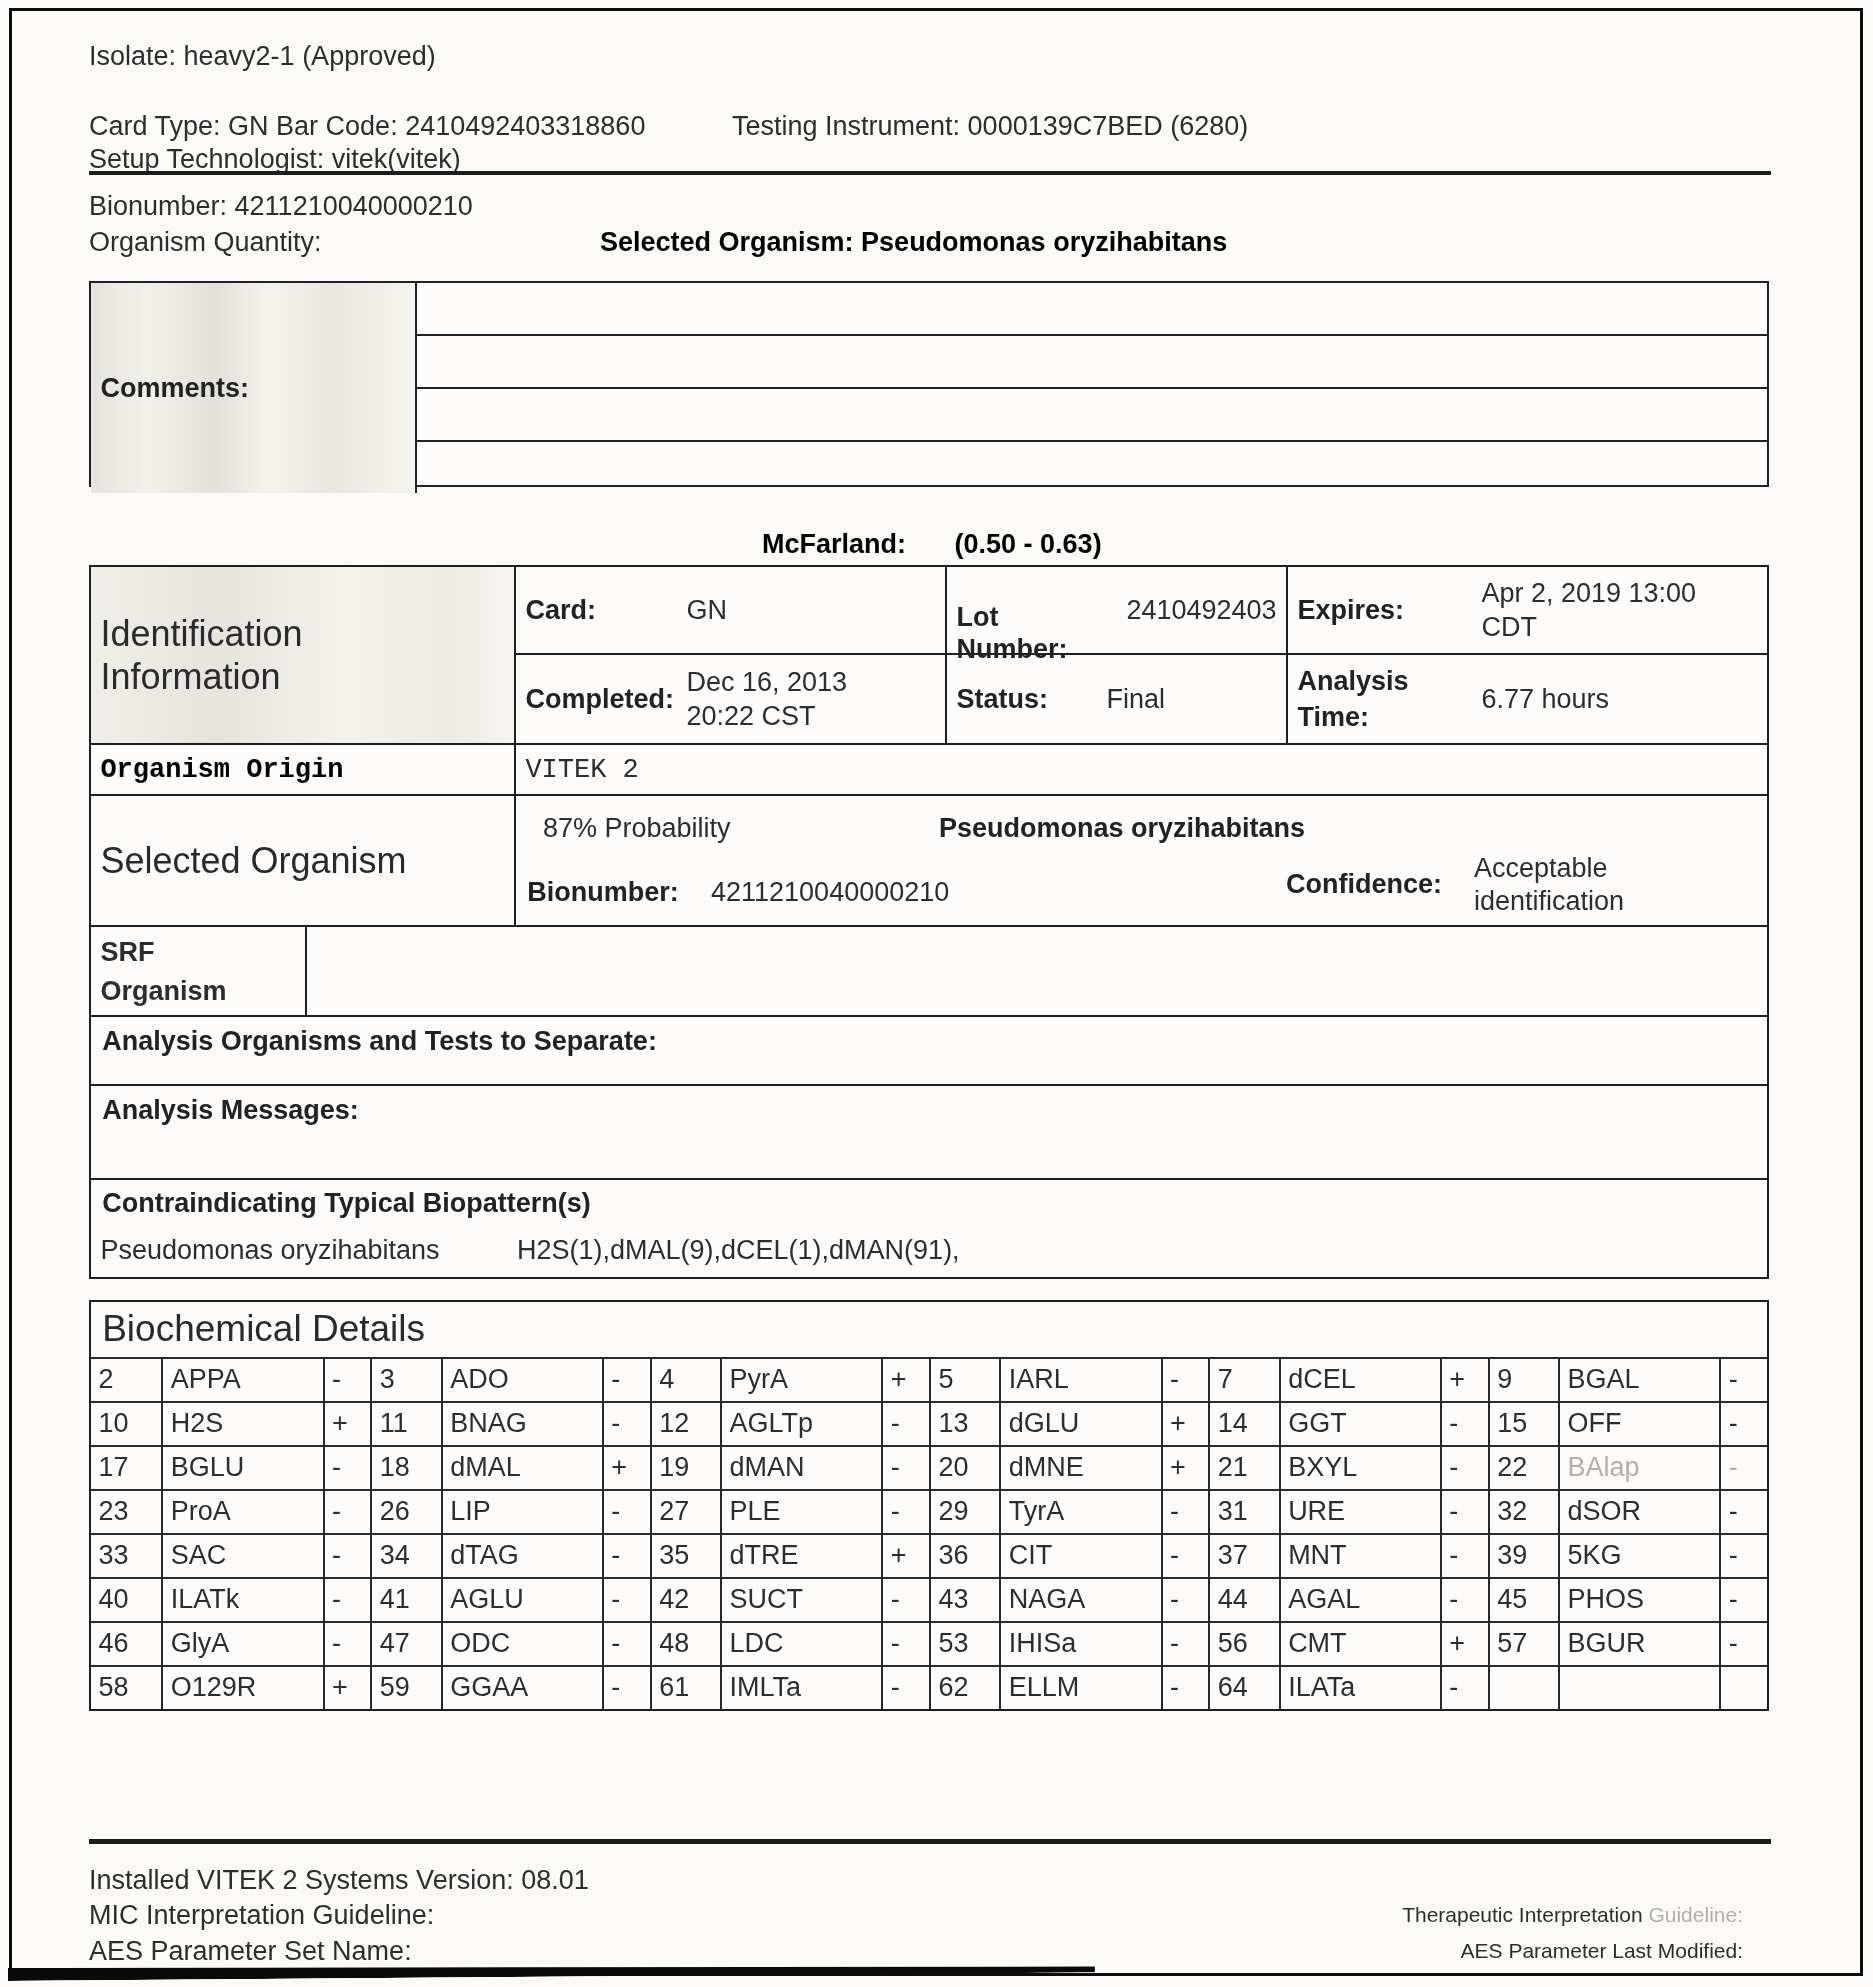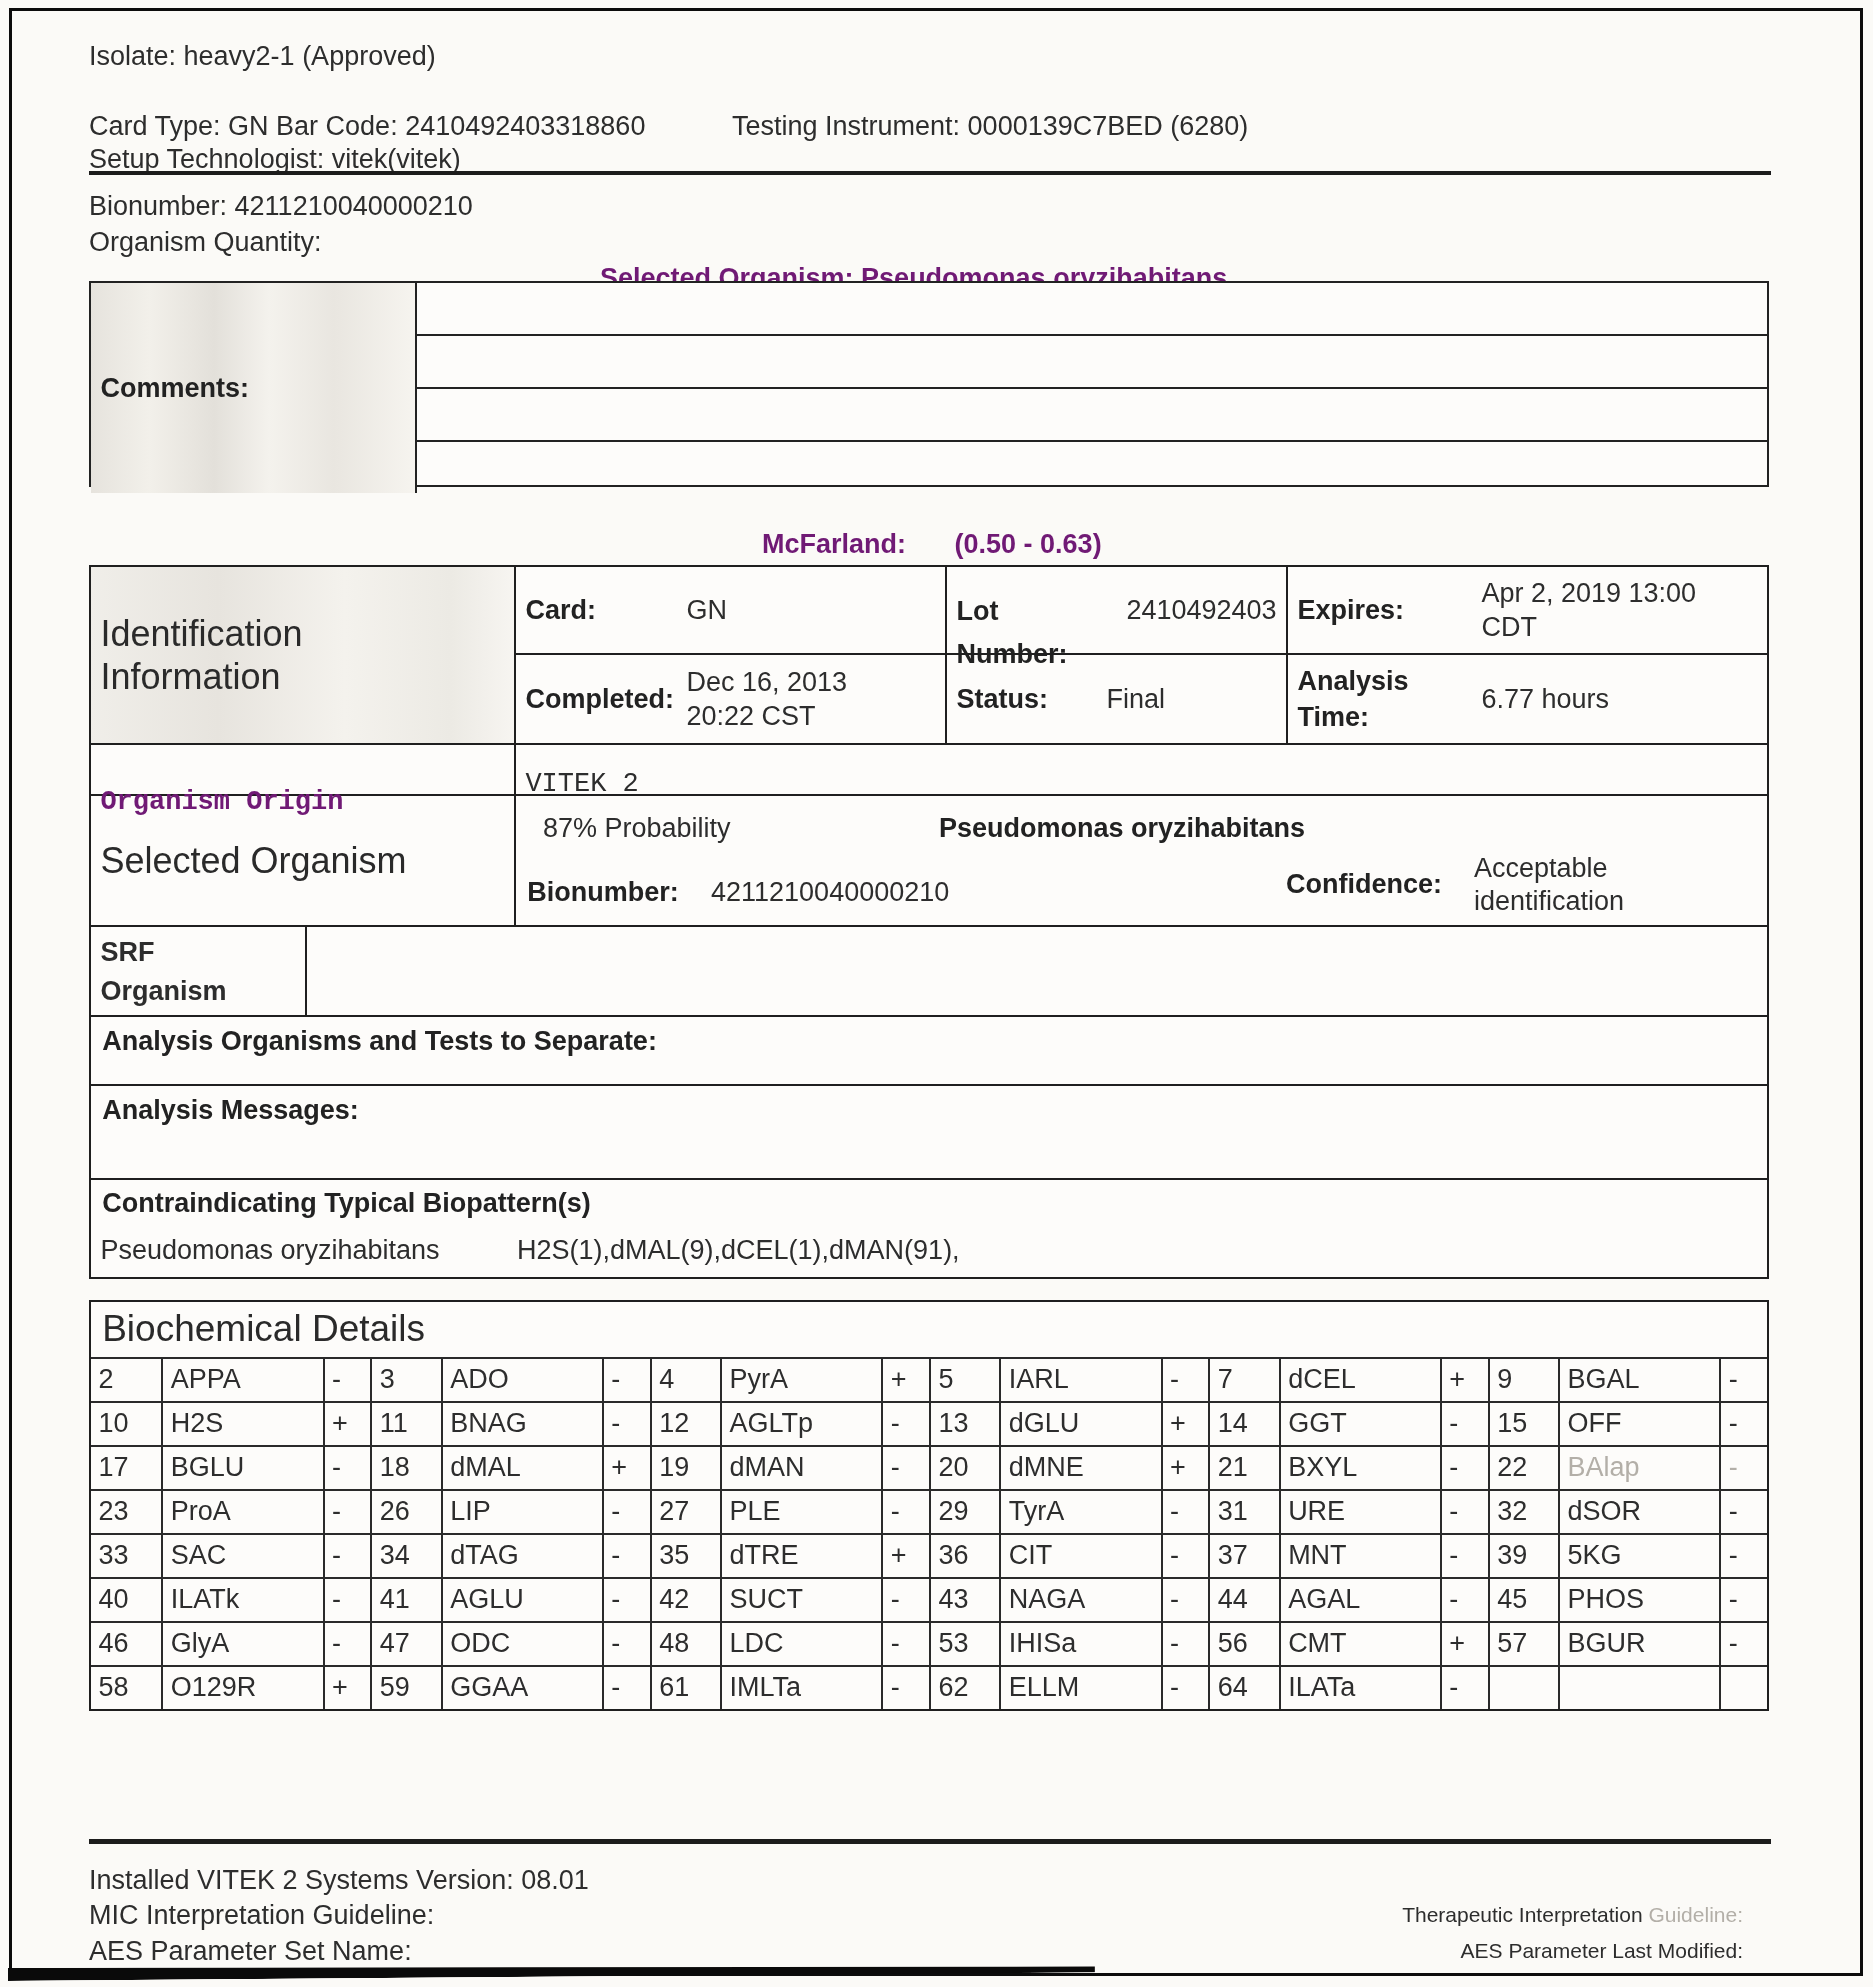--- a/index.html
+++ b/index.html
@@ -17,21 +17,21 @@
     pointer-events:none;
   }
   .bottom-smear{
     position:absolute;left:7.5px;bottom:5.6px;width:1087px;height:13px;
     background:#0a0a0a;
     transform:rotate(-0.45deg);
     transform-origin:left bottom;
     clip-path:polygon(0 0,100% 55%,100% 100%,0 100%);
   }
   .t{position:absolute;font-size:27px;line-height:34px;white-space:nowrap;}
-  .b{font-weight:bold;color:#701a75;margin-top:36px;}
+  .b{font-weight:bold;color:#000000;}
   .muted{color:#b3afa8;}
   .divider{position:absolute;left:89px;width:1682px;height:3.7px;background:#1c1c1c;}
 
   
   .comments{
     position:absolute;left:89px;top:281px;width:1676px;height:202px;
     border:2.8px solid #222;display:grid;grid-template-columns:326px 1fr;
     background:#fdfcfa;
   }
   .comments-label{
@@ -137,21 +137,21 @@
 
   <div class="idtable">
     <div class="id-top">
       <div class="cell lbl-big" style="grid-row:1/3;">Identification
 Information</div>
       <div class="cell kv bl">
         <span class="k" style="width:161px;">Card:</span>
         <span class="v">GN</span>
       </div>
       <div class="cell kv bl">
-        <span class="k" style="width:150px;white-space:pre-line;line-height:43px;margin-top:45px;">Lot
+        <span class="k" style="width:150px;white-space:pre-line;line-height:32px;margin-top:45px;">Lot
 Number:</span>
         <span class="v" style="margin-left:auto;">2410492403</span>
       </div>
       <div class="cell kv bl">
         <span class="k" style="width:184px;">Expires:</span>
         <span class="v" style="width:244px;white-space:normal;">Apr 2, 2019  13:00 CDT</span>
       </div>
       <div class="cell kv bl bt">
         <span class="k" style="width:161px;">Completed:</span>
         <span class="v" style="width:187px;white-space:normal;">Dec 16, 2013 20:22 CST</span>

